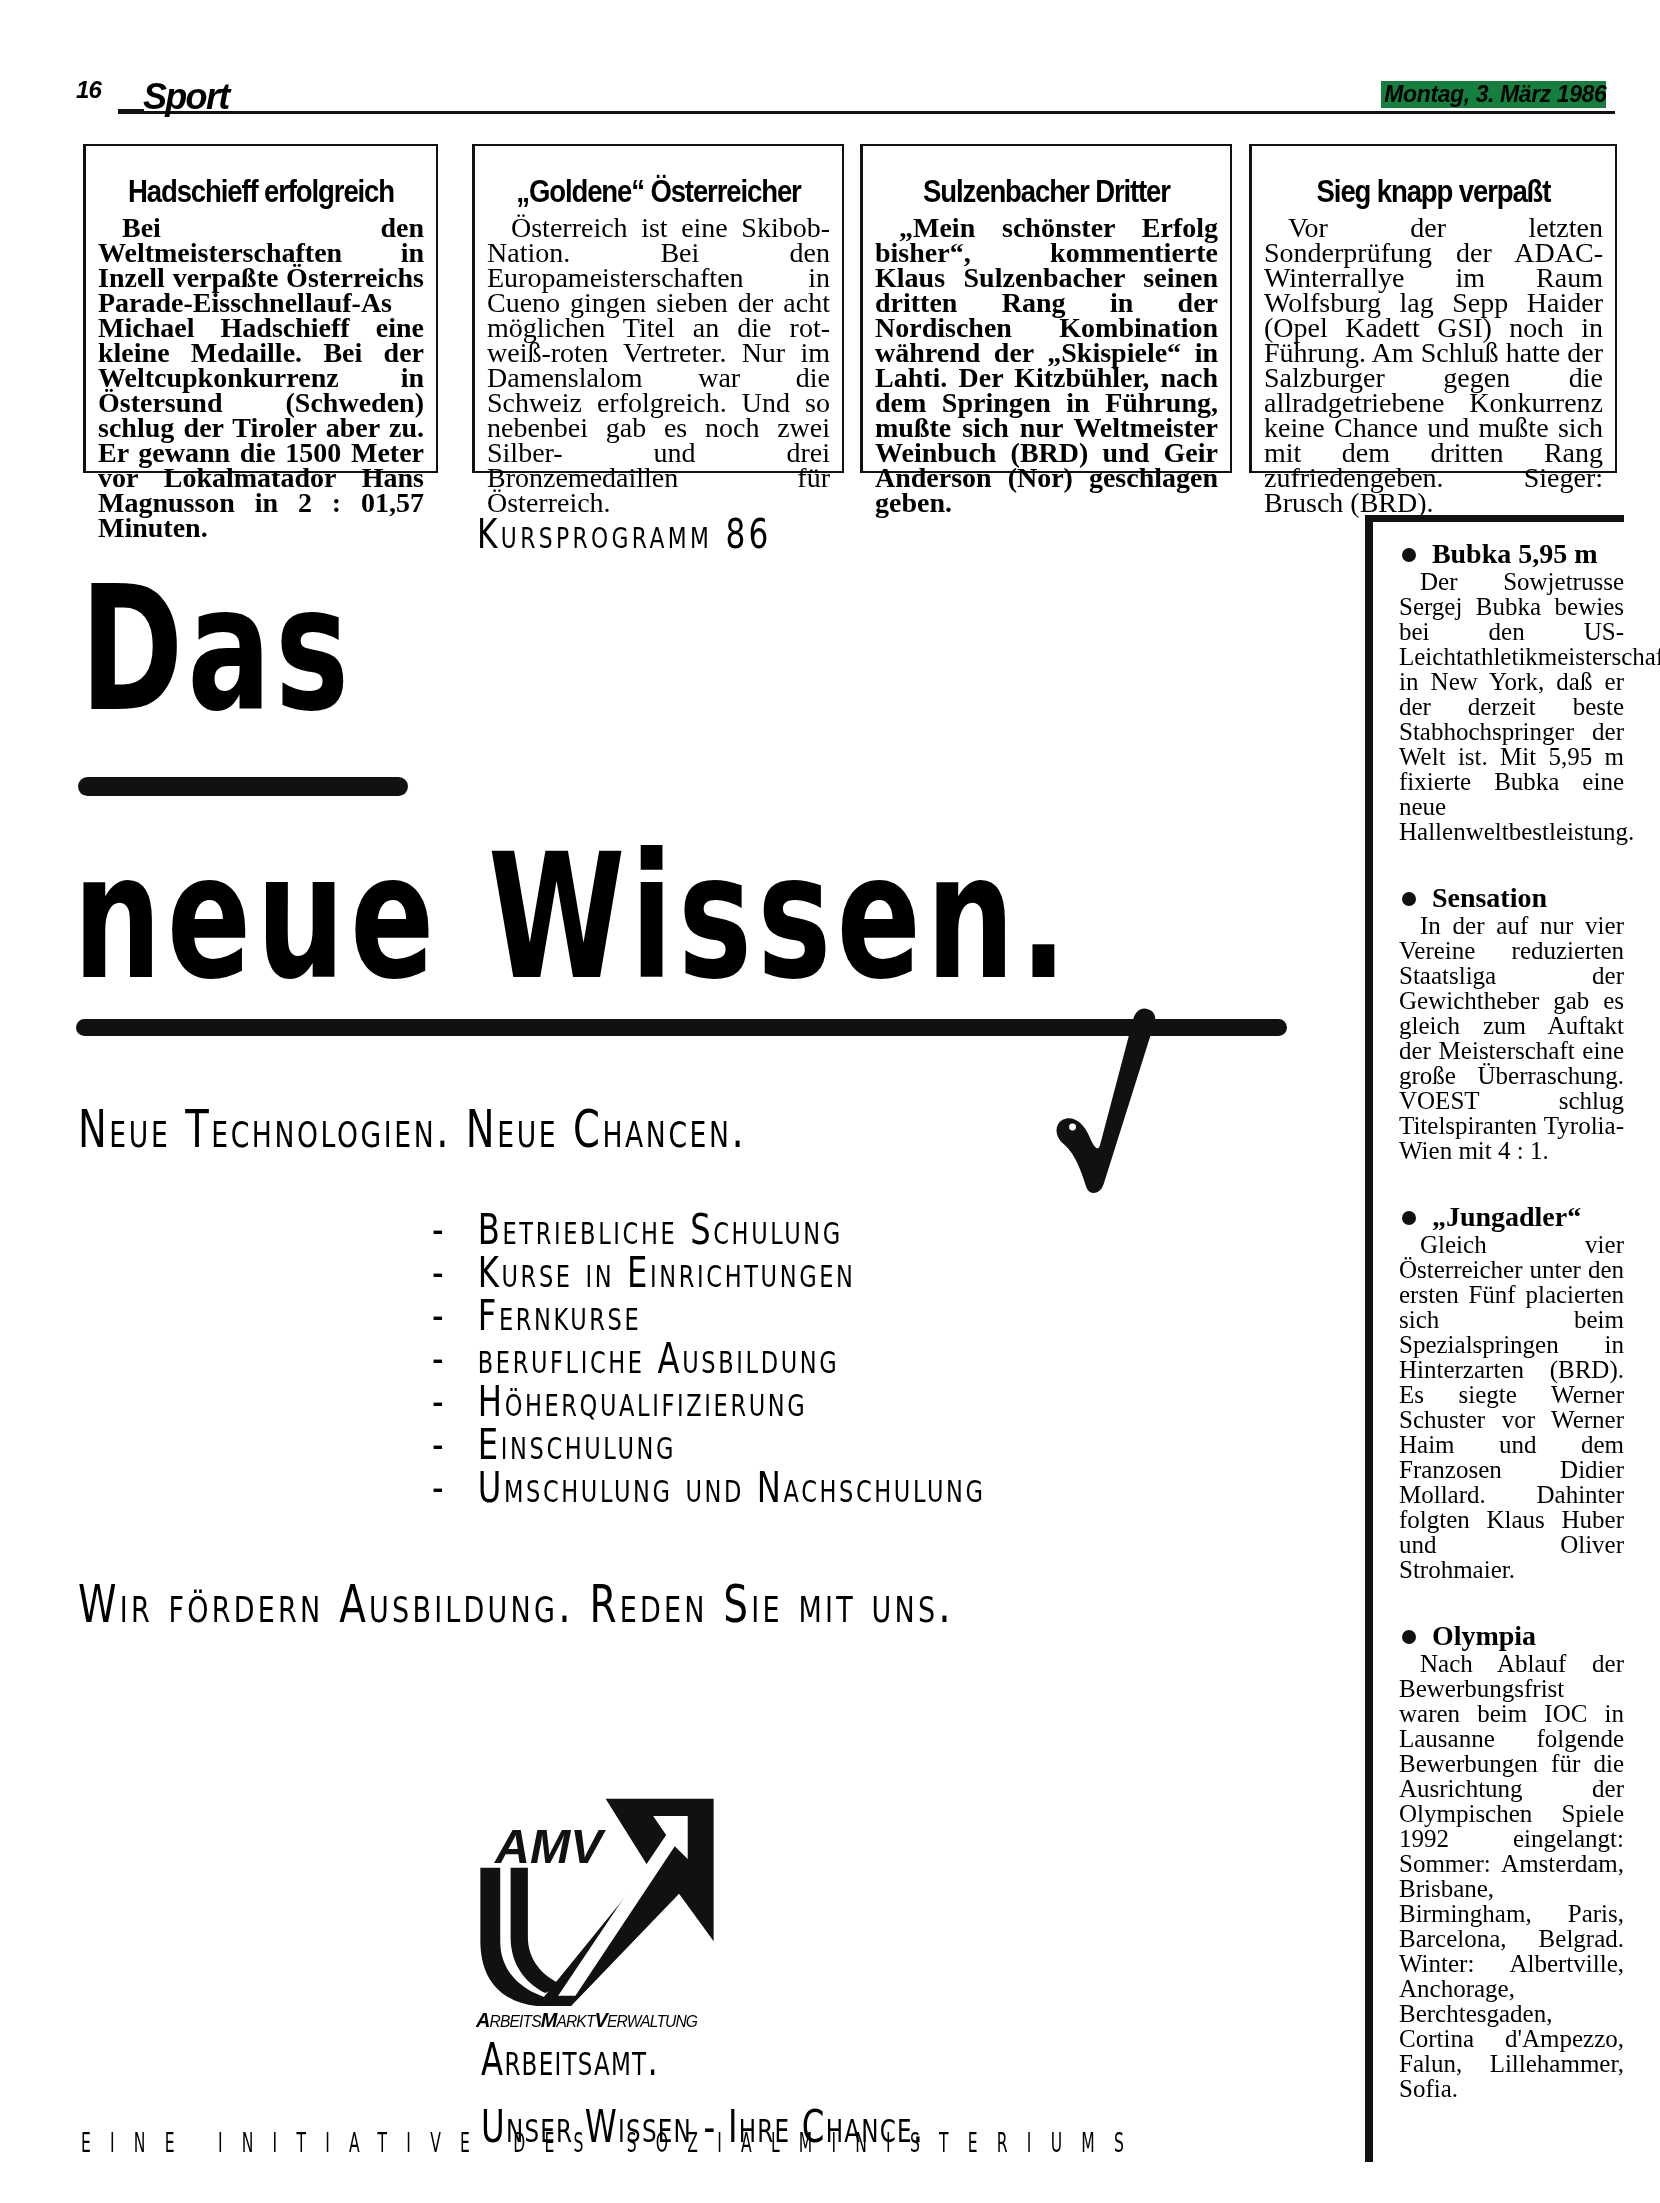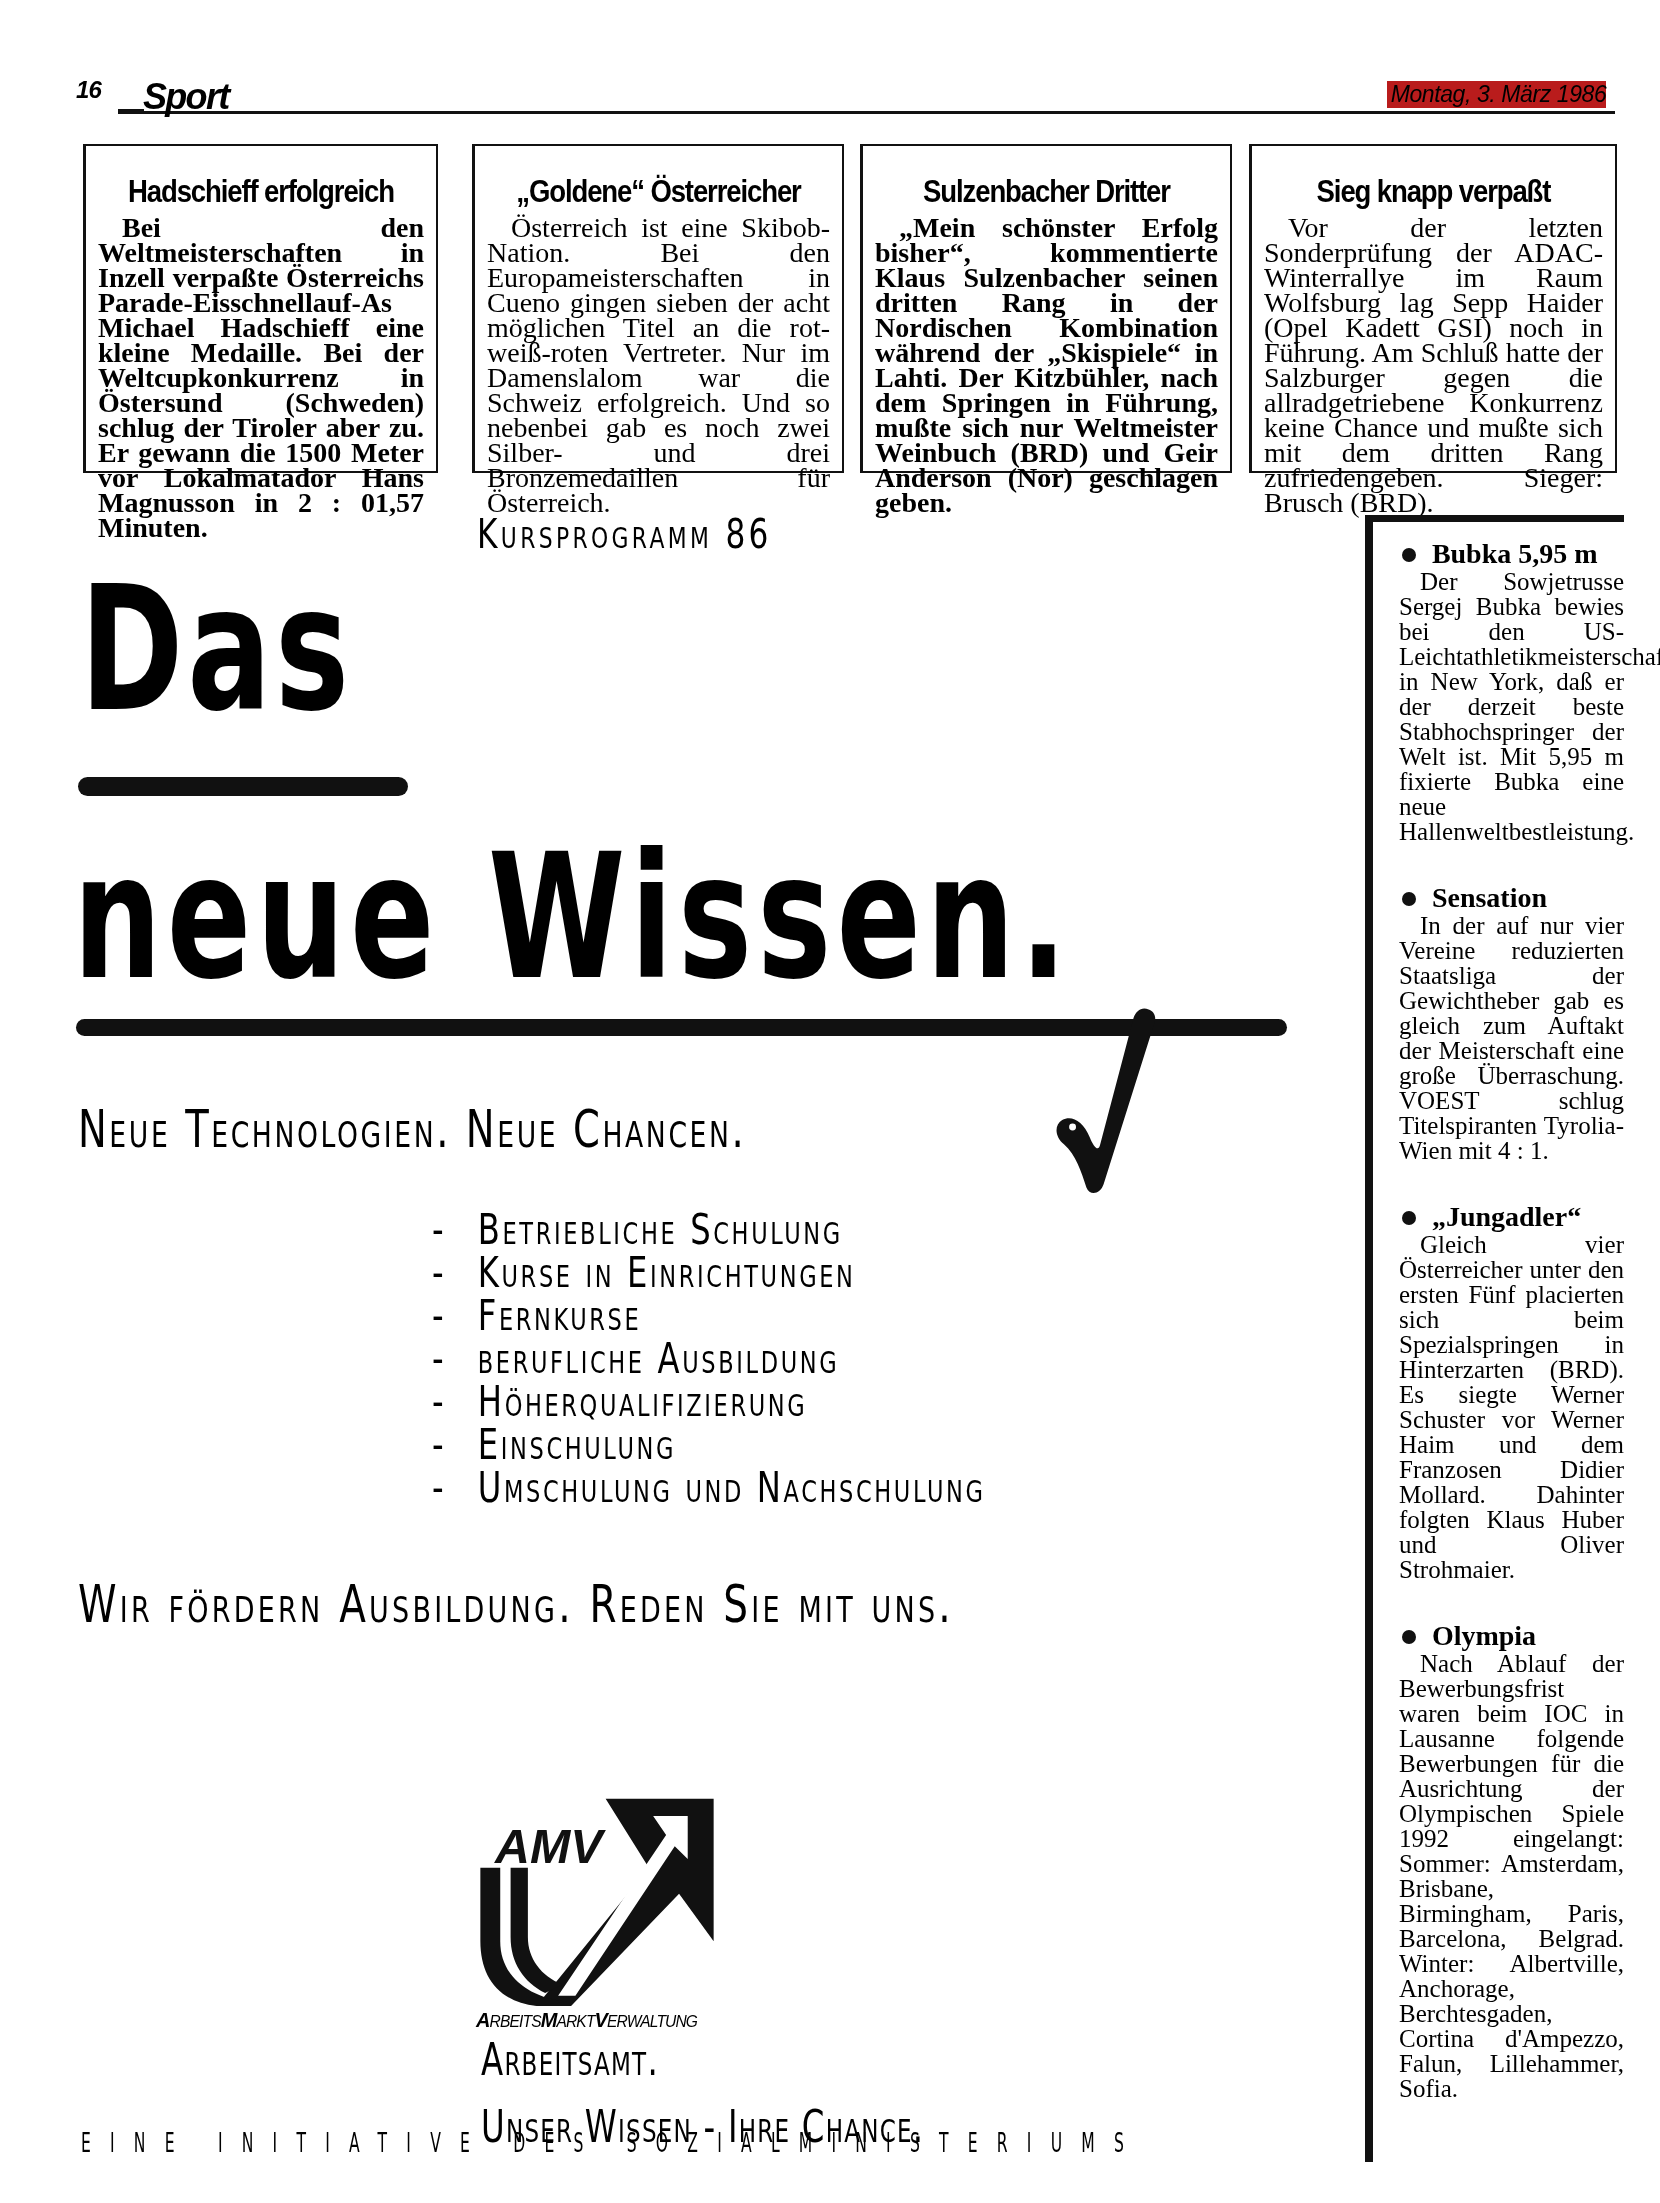--- a/index.html
+++ b/index.html
@@ -4,21 +4,21 @@
   <style>
     * { box-sizing: border-box; margin: 0; padding: 0; }
     html, body { width: 1660px; height: 2203px; background: #ffffff; color: #000; overflow: hidden; }
     body { position: relative; font-family: "Liberation Serif", serif; }
 
     
     .page-header { position: absolute; left: 76px; top: 76px; width: 1539px; height: 43px; }
     .page-num { position: absolute; left: 0; top: 0; font-family: "Liberation Sans", sans-serif; font-style: italic; font-weight: bold; font-size: 24px; letter-spacing: -0.9px; }
     .section-name { position: absolute; left: 67px; top: 0; font-family: "Liberation Sans", sans-serif; font-style: italic; font-weight: bold; font-size: 36px; letter-spacing: -1.7px; }
     .header-rule { position: absolute; left: 42px; right: 0; top: 35px; height: 2.6px; background: #111; }
-    .header-date { position: absolute; right: 8.6px; top: 5.2px; background: #b91c1c; padding-left: 3.5px; font-family: "Liberation Sans", sans-serif; font-style: italic; font-weight: normal; font-size: 23px; letter-spacing: -0.4px; }
+    .header-date { position: absolute; right: 8.6px; top: 5.2px; background: #15803d; padding-left: 3.5px; font-family: "Liberation Sans", sans-serif; font-style: italic; font-weight: bold; font-size: 23px; letter-spacing: -0.4px; }
     .page-num-underscore { position: absolute; left: 42px; top: 33px; width: 26px; height: 2.6px; background:#111; }
 
     
     .top-box { position: absolute; top: 144px; height: 329px; border: 2.6px solid #111; border-left-width: 3.5px; padding: 26px 12px 7px 12px; }
     .top-box h2 { font-family: "Liberation Sans", sans-serif; font-weight: bold; font-size: 32px; letter-spacing: -1.3px; text-align: center; line-height: 38px; transform: scaleX(0.86); transform-origin: center; white-space: nowrap; margin-bottom: 5.2px; }
     .top-box p { font-size: 28px; line-height: 25px; text-align: justify; text-indent: 24px; hyphens: manual; }
     .top-box p.bold { font-weight: bold; }
     #box1 { left: 83px; width: 355px; }
     #box2 { left: 472px; width: 372px; }
     #box3 { left: 860px; width: 372px; }

